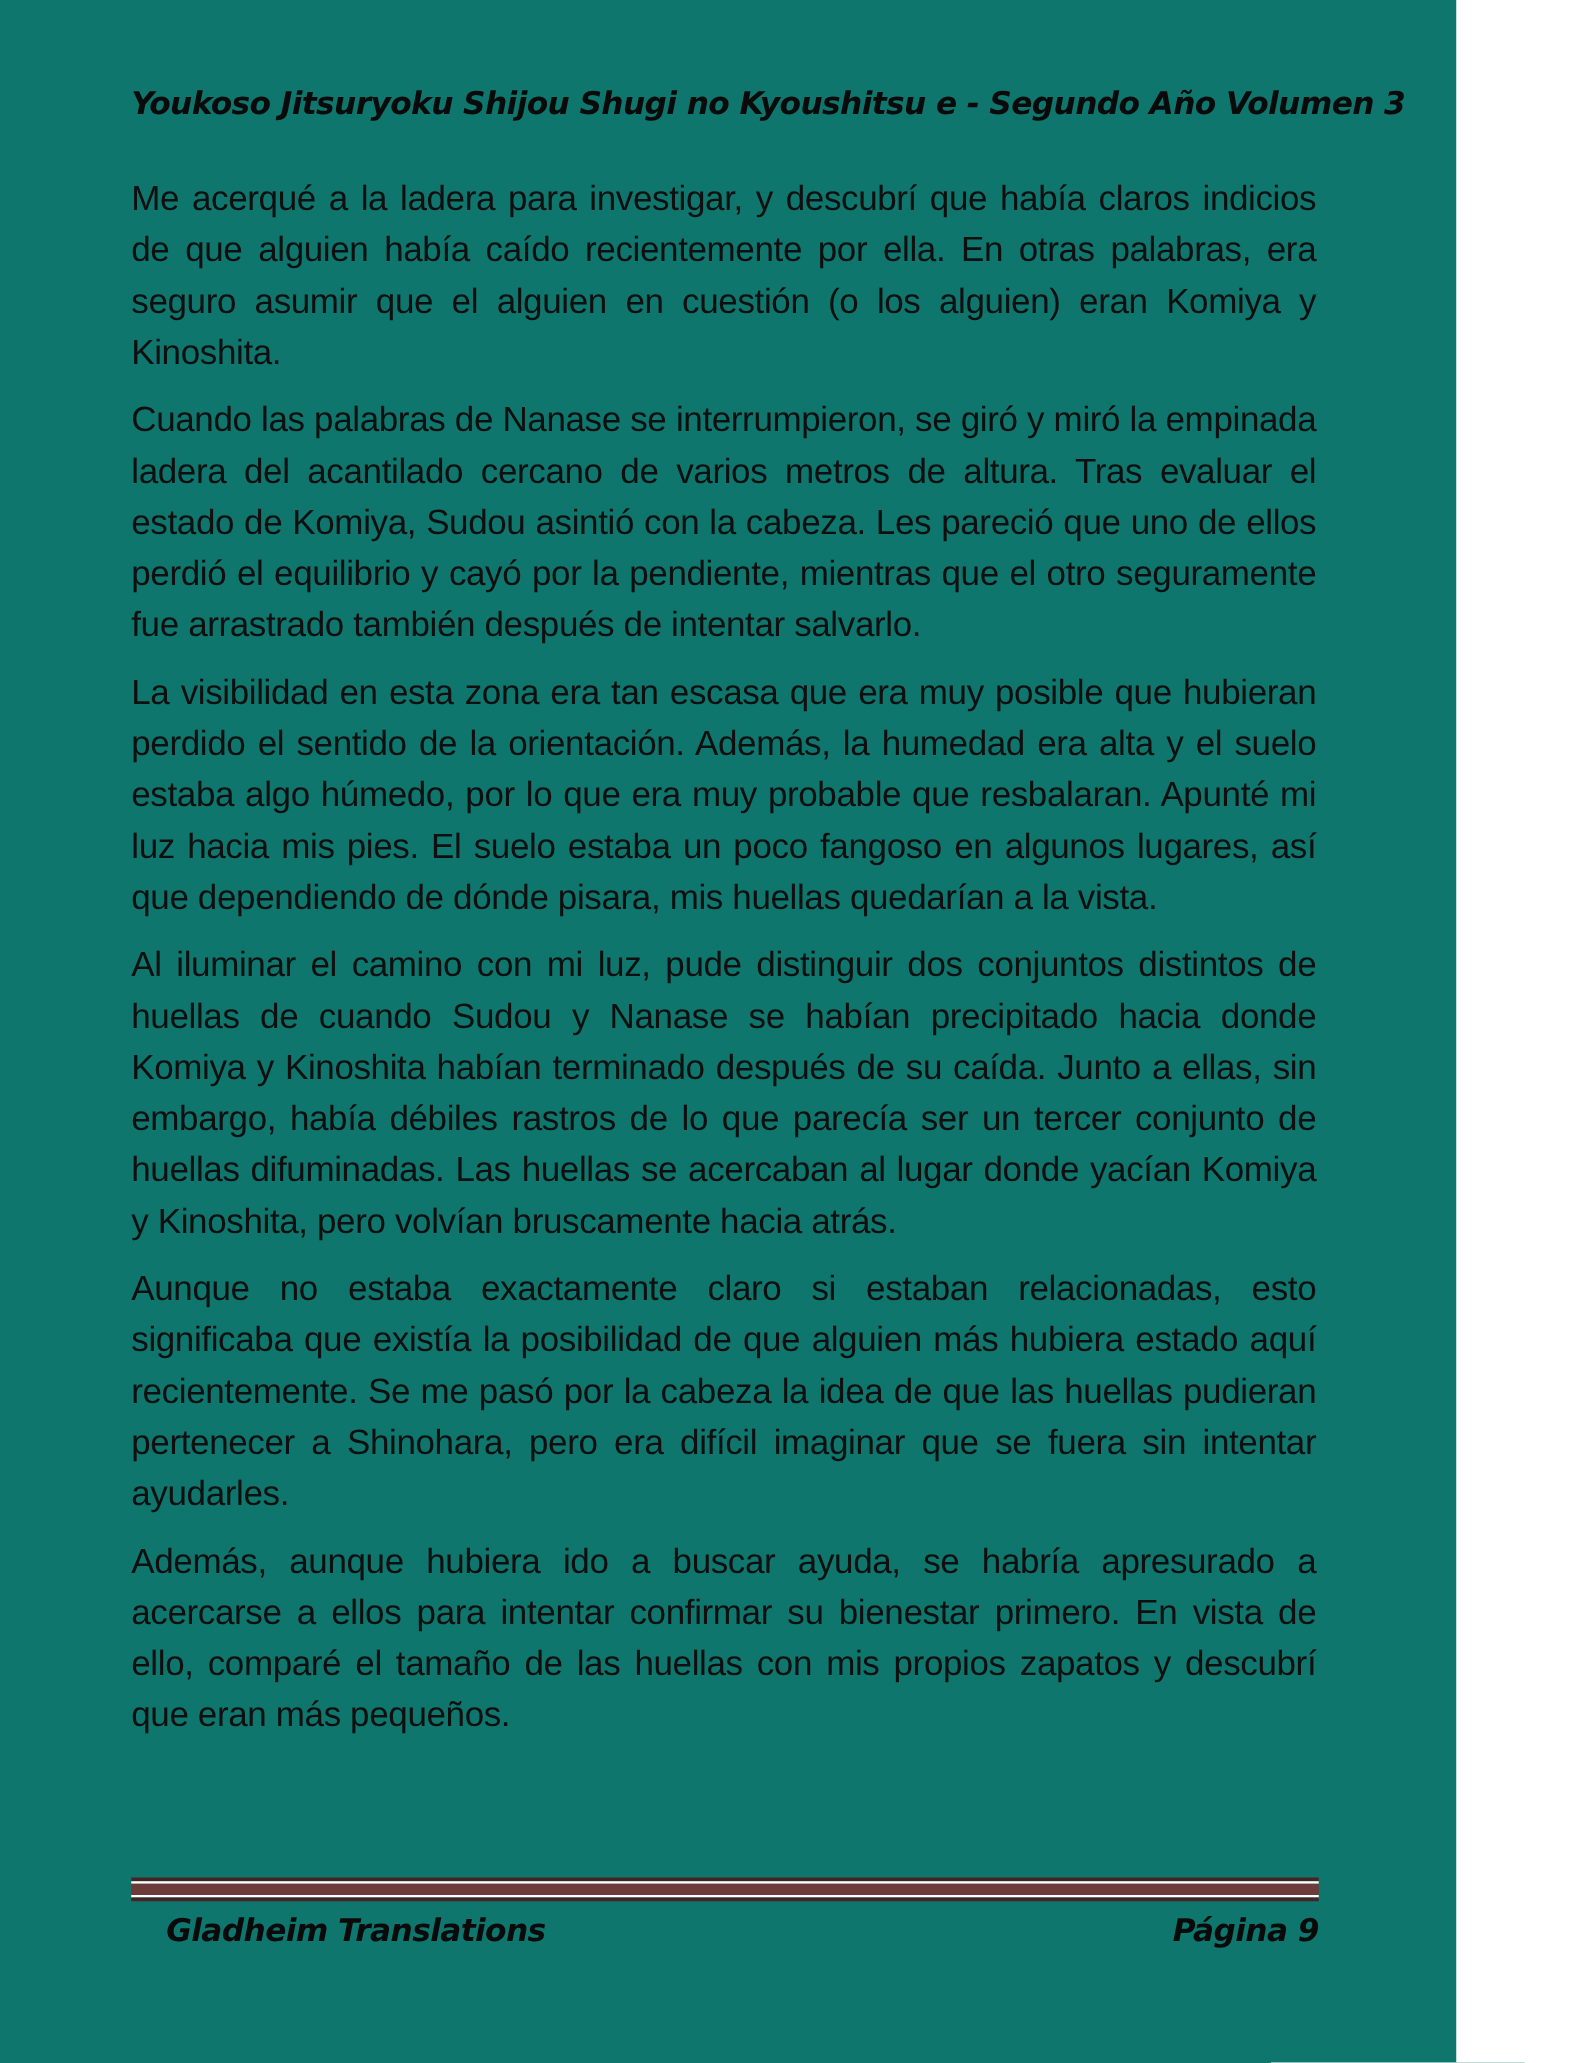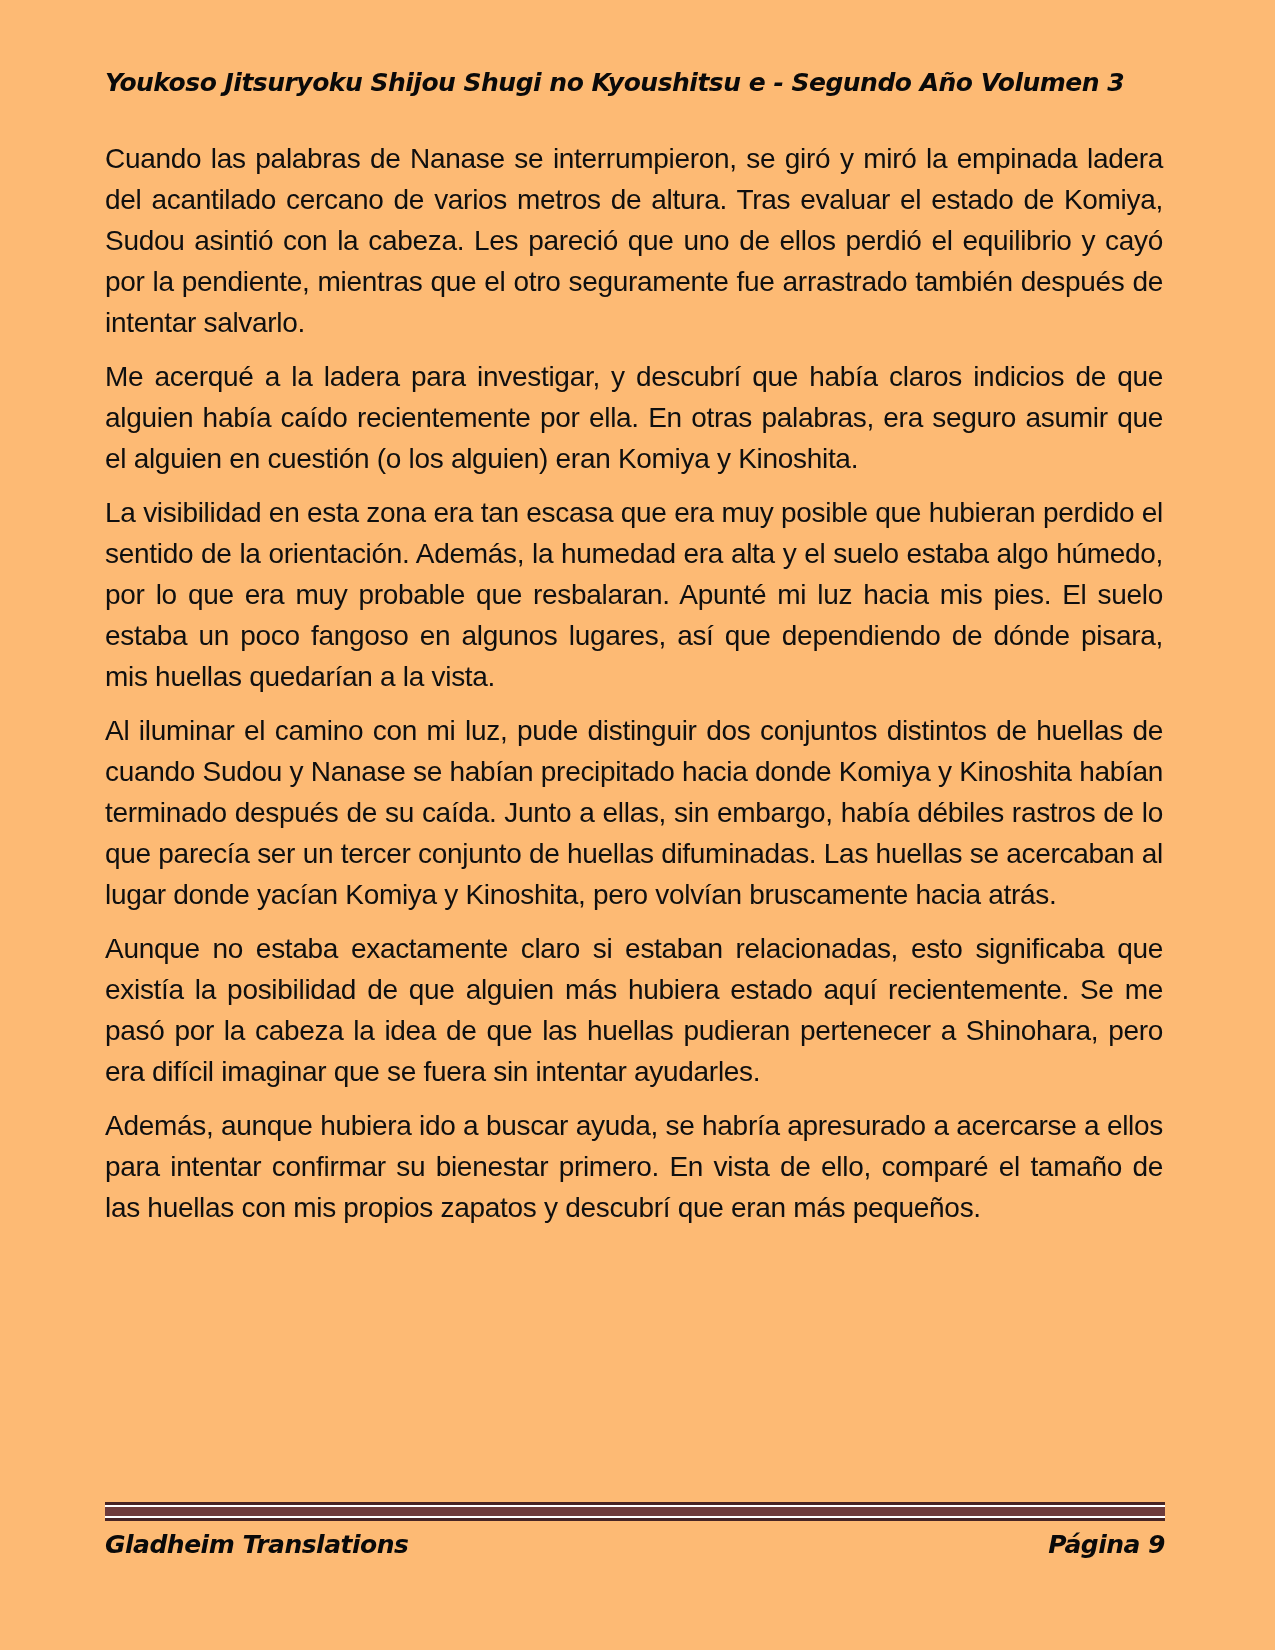--- a/index.html
+++ b/index.html
@@ -2,23 +2,23 @@
 <html><head>
 <meta charset="utf-8">
 <style>
   html, body {
     margin: 0;
     padding: 0;
     background: #ffffff;
   }
   .page {
     position: relative;
-    width: 1275px;
+    width: 1165px;
     height: 1650px;
-    background: #fdba74;
+    background: #0f766e;
     overflow: hidden;
     font-family: "Liberation Sans", sans-serif;
     color: #111111;
   }
   .header {
     position: absolute;
     top: 68px;
     left: 105px;
     right: 110px;
   }
@@ -62,34 +62,35 @@
     margin-top: 9px;
     display: flex;
     justify-content: space-between;
     align-items: baseline;
     font-family: "DejaVu Sans", sans-serif;
     font-style: italic;
     font-weight: bold;
     font-size: 25px;
     letter-spacing: -0.5px;
     color: #0a0a0a;
+    margin-left: 28px;
   }
 </style>
 </head>
 <body>
 
 <div class="page">
 
   <div class="header">
     <div class="header-title">Youkoso Jitsuryoku Shijou Shugi no Kyoushitsu e - Segundo Año Volumen 3</div>
   </div>
 
   <div class="body-text">
+    <p>Me acerqué a la ladera para investigar, y descubrí que había claros indicios de que alguien había caído recientemente por ella. En otras palabras, era seguro asumir que el alguien en cuestión (o los alguien) eran Komiya y Kinoshita.</p>
     <p>Cuando las palabras de Nanase se interrumpieron, se giró y miró la empinada ladera del acantilado cercano de varios metros de altura. Tras evaluar el estado de Komiya, Sudou asintió con la cabeza. Les pareció que uno de ellos perdió el equilibrio y cayó por la pendiente, mientras que el otro seguramente fue arrastrado también después de intentar salvarlo.</p>
-    <p>Me acerqué a la ladera para investigar, y descubrí que había claros indicios de que alguien había caído recientemente por ella. En otras palabras, era seguro asumir que el alguien en cuestión (o los alguien) eran Komiya y Kinoshita.</p>
     <p>La visibilidad en esta zona era tan escasa que era muy posible que hubieran perdido el sentido de la orientación. Además, la humedad era alta y el suelo estaba algo húmedo, por lo que era muy probable que resbalaran. Apunté mi luz hacia mis pies. El suelo estaba un poco fangoso en algunos lugares, así que dependiendo de dónde pisara, mis huellas quedarían a la vista.</p>
     <p>Al iluminar el camino con mi luz, pude distinguir dos conjuntos distintos de huellas de cuando Sudou y Nanase se habían precipitado hacia donde Komiya y Kinoshita habían terminado después de su caída. Junto a ellas, sin embargo, había débiles rastros de lo que parecía ser un tercer conjunto de huellas difuminadas. Las huellas se acercaban al lugar donde yacían Komiya y Kinoshita, pero volvían bruscamente hacia atrás.</p>
     <p>Aunque no estaba exactamente claro si estaban relacionadas, esto significaba que existía la posibilidad de que alguien más hubiera estado aquí recientemente. Se me pasó por la cabeza la idea de que las huellas pudieran pertenecer a Shinohara, pero era difícil imaginar que se fuera sin intentar ayudarles.</p>
     <p>Además, aunque hubiera ido a buscar ayuda, se habría apresurado a acercarse a ellos para intentar confirmar su bienestar primero. En vista de ello, comparé el tamaño de las huellas con mis propios zapatos y descubrí que eran más pequeños.</p>
   </div>
 
   <div class="footer">
     <div class="rule">
       <div class="thin-top" style="background: rgb(71, 36, 36);"></div>
       <div class="gap"></div>

